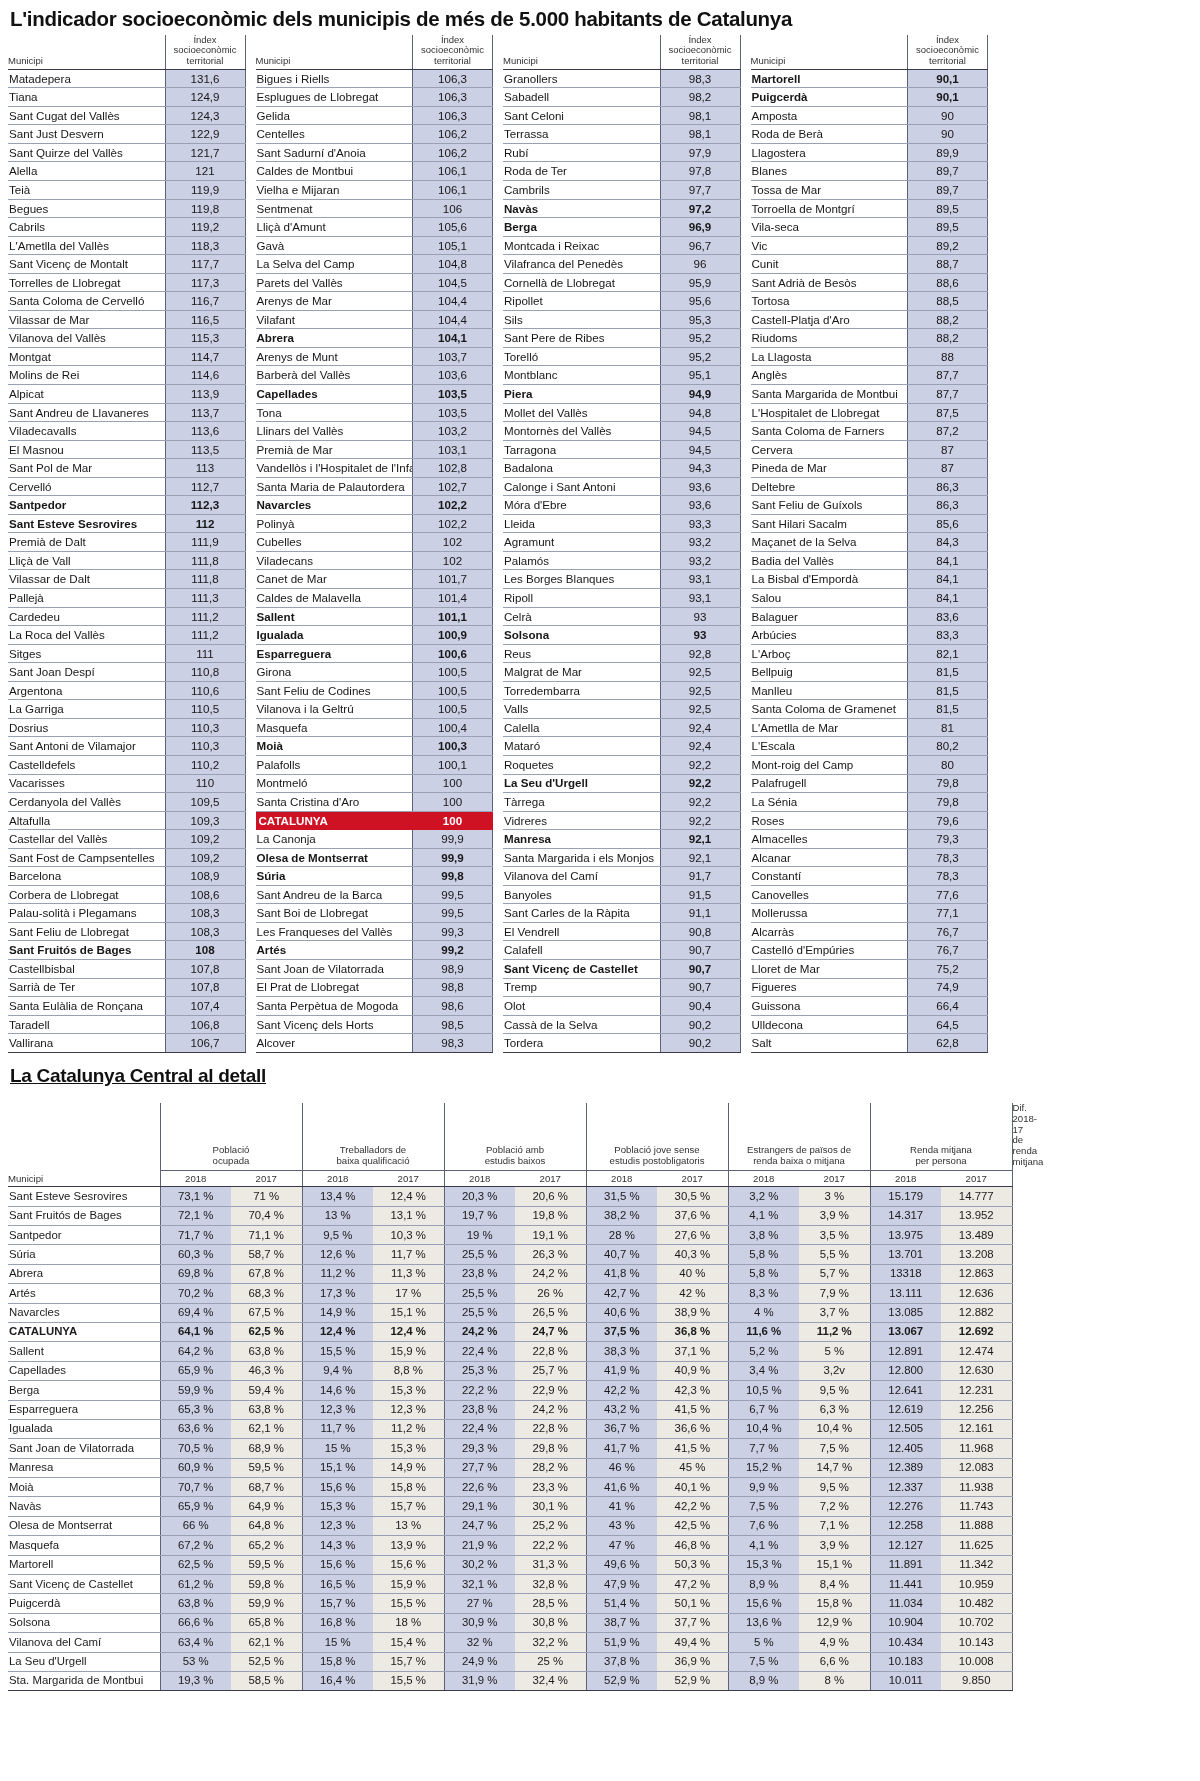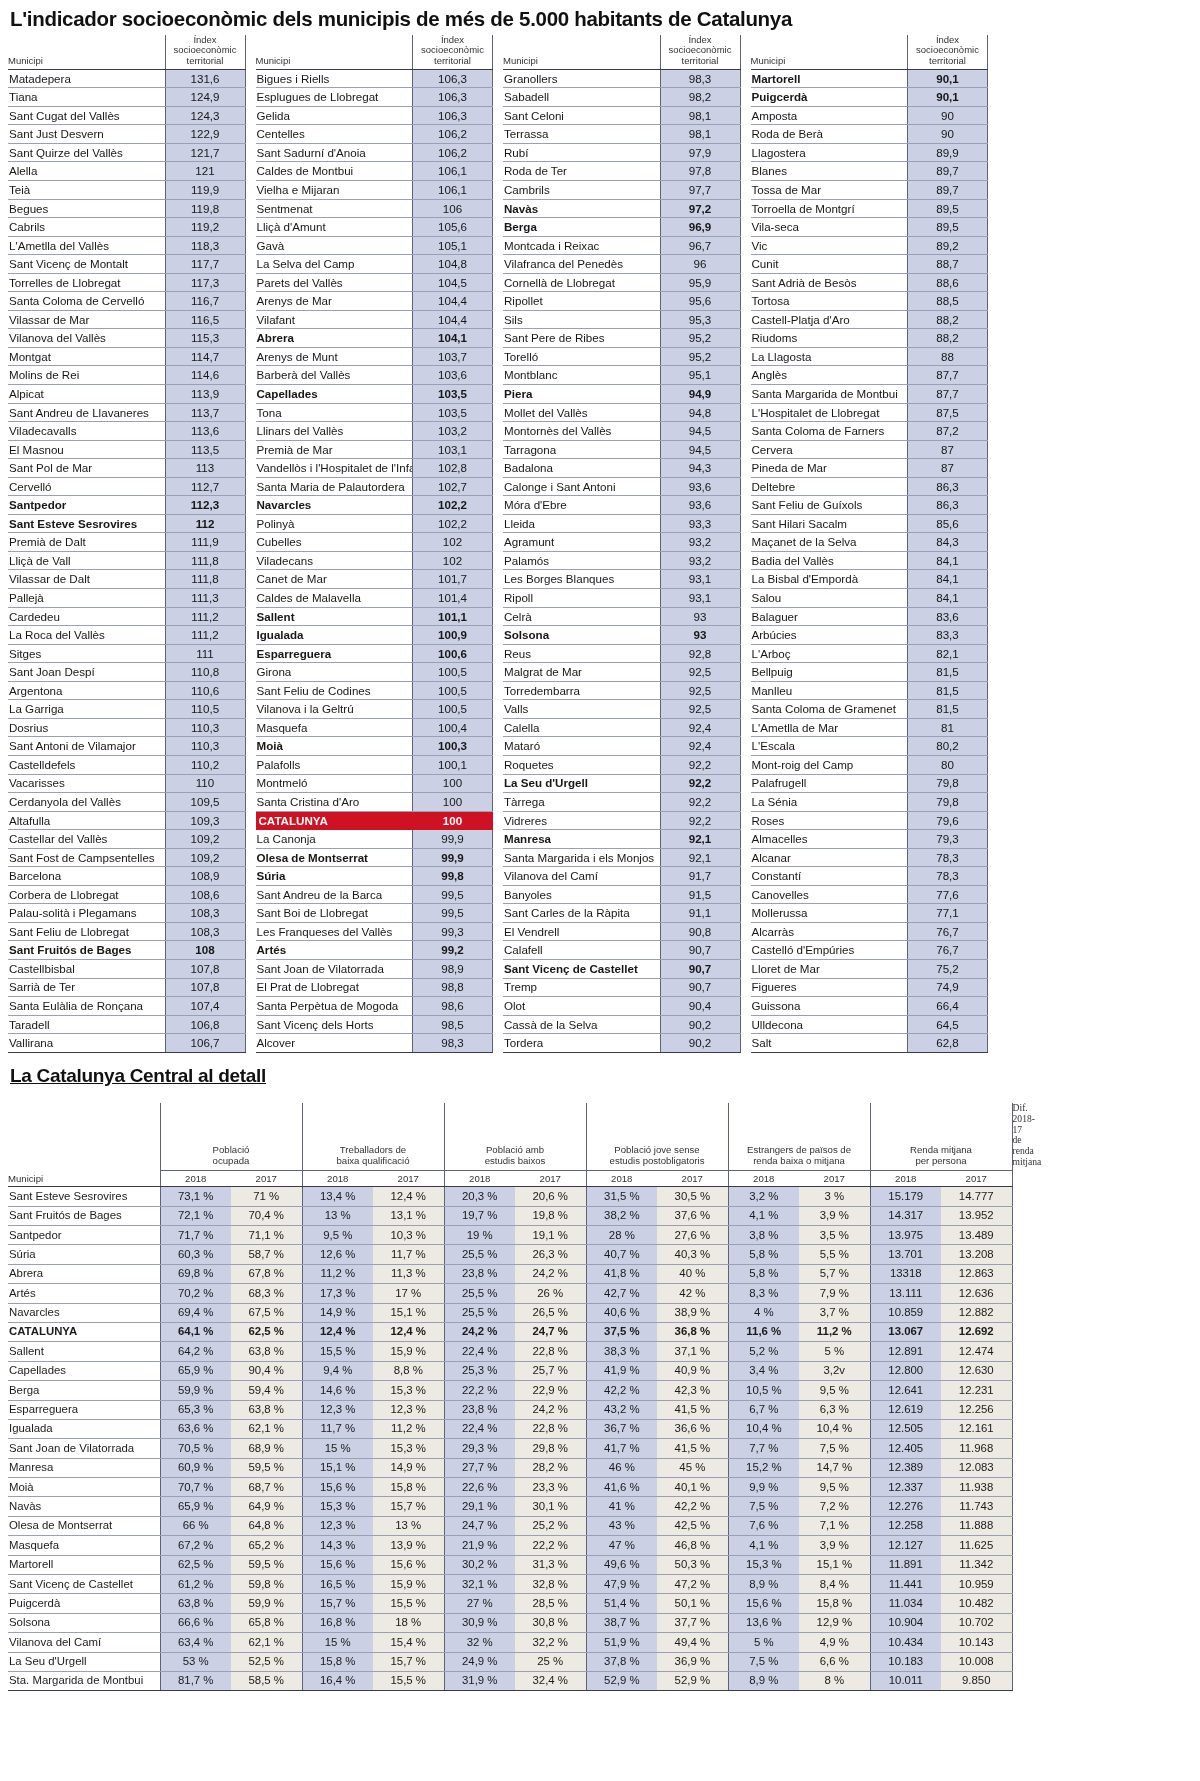--- a/index.html
+++ b/index.html
@@ -1083,21 +1083,21 @@
         </colgroup>
         <thead>
           <tr>
             <th class="blank" style="border-bottom: 0px;"></th>
             <th class="grp gsep" colspan="2"><span>Població</span><br><span>ocupada</span></th>
             <th class="grp gsep" colspan="2"><span>Treballadors de</span><br><span>baixa qualificació</span></th>
             <th class="grp gsep" colspan="2"><span>Població amb</span><br><span>estudis baixos</span></th>
             <th class="grp gsep" colspan="2"><span>Població jove sense</span><br><span>estudis postobligatoris</span></th>
             <th class="grp gsep" colspan="2"><span>Estrangers de països de</span><br><span>renda baixa o mitjana</span></th>
             <th class="grp gsep" colspan="2"><span>Renda mitjana</span><br><span>per persona</span></th>
-            <th class="grp gsep" colspan="1" rowspan="2" style="padding-bottom: 18px; border-bottom: 1.6px solid rgb(58, 58, 74); font-family: Liberation Serif, serif;"><span>Dif. 2018-17</span><br><span>de renda</span><br><span>mitjana</span></th>
+            <th class="grp gsep" colspan="1" rowspan="2" style="padding-bottom: 18px; border-bottom: 1.6px solid rgb(58, 58, 74);"><span>Dif. 2018-17</span><br><span>de renda</span><br><span>mitjana</span></th>
           </tr>
           <tr>
             <th class="muni">Municipi</th>
             <th class="yr gsep">2018</th>
             <th class="yr">2017</th>
             <th class="yr gsep">2018</th>
             <th class="yr">2017</th>
             <th class="yr gsep">2018</th>
             <th class="yr">2017</th>
             <th class="yr gsep">2018</th>
@@ -1210,21 +1210,21 @@
             <td class="sh gsep">69,4 %</td>
             <td class="lt">67,5 %</td>
             <td class="sh gsep">14,9 %</td>
             <td class="lt">15,1 %</td>
             <td class="sh gsep">25,5 %</td>
             <td class="lt">26,5 %</td>
             <td class="sh gsep">40,6 %</td>
             <td class="lt">38,9 %</td>
             <td class="sh gsep">4 %</td>
             <td class="lt">3,7 %</td>
-            <td class="sh gsep">10.859</td>
+            <td class="sh gsep">13.085</td>
             <td class="lt">12.882</td>
             <td class="sh gsep">1,58 %</td>
           </tr>
           <tr class="bold">
             <td class="name">CATALUNYA</td>
             <td class="sh gsep">64,1 %</td>
             <td class="lt">62,5 %</td>
             <td class="sh gsep">12,4 %</td>
             <td class="lt">12,4 %</td>
             <td class="sh gsep">24,2 %</td>
@@ -1249,21 +1249,21 @@
             <td class="lt">37,1 %</td>
             <td class="sh gsep">5,2 %</td>
             <td class="lt">5 %</td>
             <td class="sh gsep">12.891</td>
             <td class="lt">12.474</td>
             <td class="sh gsep">3,34 %</td>
           </tr>
           <tr>
             <td class="name">Capellades</td>
             <td class="sh gsep">65,9 %</td>
-            <td class="lt">90,4 %</td>
+            <td class="lt">46,3 %</td>
             <td class="sh gsep">9,4 %</td>
             <td class="lt">8,8 %</td>
             <td class="sh gsep">25,3 %</td>
             <td class="lt">25,7 %</td>
             <td class="sh gsep">41,9 %</td>
             <td class="lt">40,9 %</td>
             <td class="sh gsep">3,4 %</td>
             <td class="lt">3,2v</td>
             <td class="sh gsep">12.800</td>
             <td class="lt">12.630</td>
@@ -1504,21 +1504,21 @@
             <td class="sh gsep">37,8 %</td>
             <td class="lt">36,9 %</td>
             <td class="sh gsep">7,5 %</td>
             <td class="lt">6,6 %</td>
             <td class="sh gsep">10.183</td>
             <td class="lt">10.008</td>
             <td class="sh gsep">1,75 %</td>
           </tr>
           <tr>
             <td class="name">Sta. Margarida de Montbui</td>
-            <td class="sh gsep">81,7 %</td>
+            <td class="sh gsep">19,3 %</td>
             <td class="lt">58,5 %</td>
             <td class="sh gsep">16,4 %</td>
             <td class="lt">15,5 %</td>
             <td class="sh gsep">31,9 %</td>
             <td class="lt">32,4 %</td>
             <td class="sh gsep">52,9 %</td>
             <td class="lt">52,9 %</td>
             <td class="sh gsep">8,9 %</td>
             <td class="lt">8 %</td>
             <td class="sh gsep">10.011</td>

